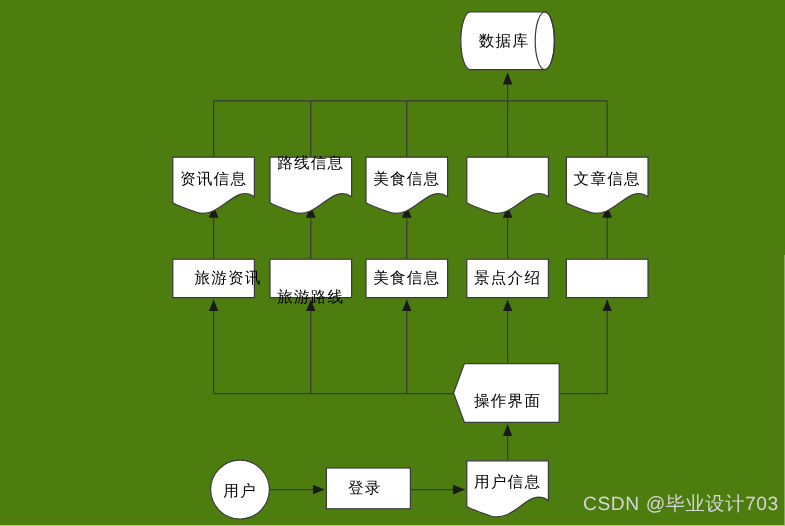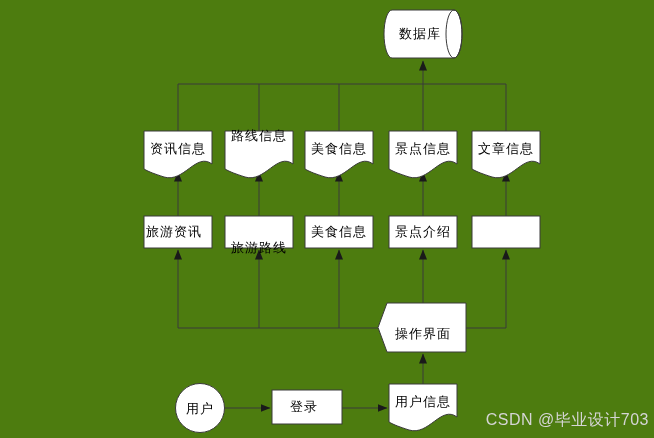--- a/index.html
+++ b/index.html
@@ -88,24 +88,23 @@
 
       <path transform="translate(389,384)" d="M0,0 H68 V33 C52,21 40,52 20,46 C11,43 5,41 0,38 Z"></path>
     </g>
   </svg>
 
   <div class="lbl" style="left:384px;top:10px;width:72px;height:48px;">数据库</div>
 
   <div class="lbl" style="left:144px;top:131px;width:68px;height:36px;">资讯信息</div>
   <div class="lbl" style="left:225px;top:118px;width:68px;height:36px;">路线信息</div>
   <div class="lbl" style="left:305px;top:131px;width:68px;height:36px;">美食信息</div>
-  <div class="lbl" style="left:389px;top:131px;width:68px;height:36px;">景点信息</div>
   <div class="lbl" style="left:472px;top:131px;width:68px;height:36px;">文章信息</div>
 
-  <div class="lbl" style="left:140px;top:216px;width:68px;height:32px;">旅游资讯</div>
+  <div class="lbl" style="left:156px;top:216px;width:68px;height:32px;">旅游资讯</div>
   <div class="lbl" style="left:225px;top:216px;width:68px;height:16px;margin-top:24px;">旅游路线</div>
   <div class="lbl" style="left:305px;top:216px;width:68px;height:32px;">美食信息</div>
   <div class="lbl" style="left:389px;top:216px;width:68px;height:32px;">景点介绍</div>
 
   <div class="lbl" style="left:380px;top:303px;width:86px;height:61px;">操作界面</div>
 
   <div class="lbl" style="left:175px;top:384px;width:50px;height:49px;">用户</div>
   <div class="lbl" style="left:272px;top:390px;width:64px;height:34px;">登录</div>
   <div class="lbl" style="left:389px;top:384px;width:68px;height:36px;">用户信息</div>
 

